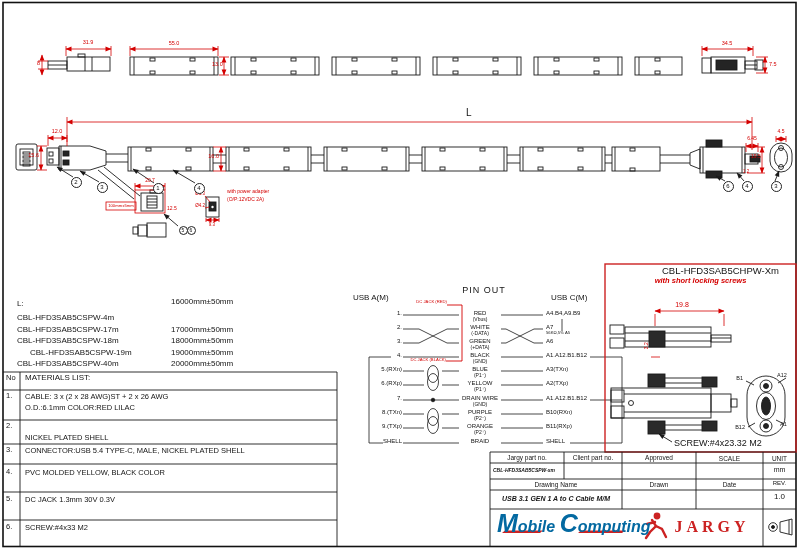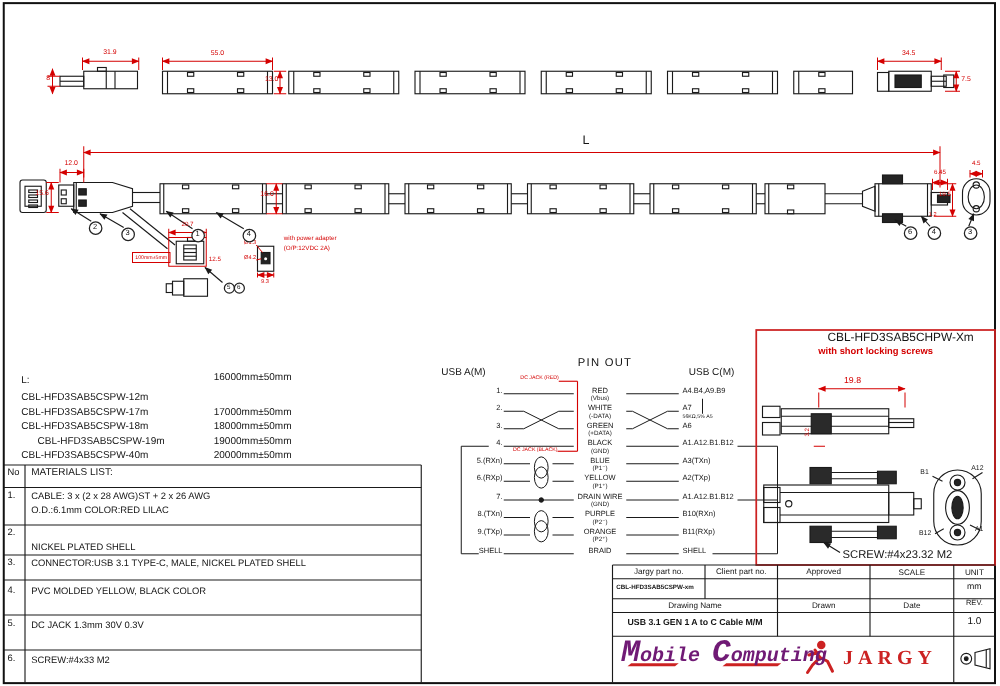--- a/index.html
+++ b/index.html
@@ -2,36 +2,36 @@
 <html><head>
 <meta charset="utf-8">
 <style>
   html,body{margin:0;padding:0;background:#fff;}
   .sheet{position:relative;width:800px;height:549px;background:#fff;overflow:hidden;
          font-family:"Liberation Sans","DejaVu Sans",sans-serif;}
   svg{position:absolute;left:0;top:0;}
   .lbl{position:absolute;color:#141414;white-space:nowrap;line-height:1.12;
        font-family:"Liberation Sans","DejaVu Sans",sans-serif;}
   .r{color:#d40000;}
-  .b{font-weight:bold;}
+  .b{font-weight:bold;font-style:italic;}
   .c{text-align:center;}
   .ra{text-align:right;}
   .f42{font-size:4.2px;} .f45{font-size:4.5px;} .f5{font-size:5px;} .f55{font-size:5.5px;}
   .f6{font-size:6px;} .f65{font-size:6.5px;} .f7{font-size:7px;} .f75{font-size:7.5px;}
   .f8{font-size:8px;} .f9{font-size:9px;} .f95{font-size:9.5px;} .f10{font-size:10px;}
   .co{position:absolute;width:9px;height:9px;border:1px solid #222;border-radius:50%;
       font-size:6px;line-height:9px;text-align:center;color:#111;background:#fff;}
   .cos{position:absolute;width:7px;height:7px;border:0.8px solid #222;border-radius:50%;
       font-size:5px;line-height:7px;text-align:center;color:#111;background:#fff;}
   .rot{transform:rotate(-90deg);transform-origin:center;}
   .pr{left:340px;width:62px;text-align:right;}
   .pw{left:448px;width:64px;text-align:center;}
   .pc{left:546px;}
-  .mc{position:absolute;left:497px;top:511px;font-family:Liberation Mono, monospace;
-      font-style:italic;font-weight:bold;color:#701a75;font-size:16px;line-height:24px;}
+  .mc{position:absolute;left:497px;top:511px;font-family:Liberation Sans, sans-serif;
+      font-style:italic;font-weight:bold;color:#0369a1;font-size:16px;line-height:24px;}
   .mc .big{font-size:25px;}
   .jargy{position:absolute;left:666px;top:518px;width:92px;text-align:center;
       font-family:"Liberation Serif","DejaVu Serif",serif;font-weight:bold;color:#c22;
       font-size:16px;letter-spacing:4px;}
   .ls1{letter-spacing:1px;}
 </style>
 </head>
 <body>
 
 <div class="sheet">
@@ -389,40 +389,40 @@
 <div class="co" style="left:96.5px;top:181.5px">3</div>
 <div class="co" style="left:152.5px;top:182.5px">1</div>
 <div class="co" style="left:193.5px;top:182.5px">4</div>
 <div class="cos" style="left:178.5px;top:225.5px">5</div>
 <div class="cos" style="left:186.5px;top:225.5px">6</div>
 <div class="co" style="left:722.5px;top:180.5px">6</div>
 <div class="co" style="left:741.5px;top:180.5px">4</div>
 <div class="co" style="left:770.5px;top:180.5px">3</div>
 
 <div class="lbl f8" style="left:17px;top:300px">L:</div>
-<div class="lbl f8" style="left:17px;top:314px">CBL-HFD3SAB5CSPW-12m</div>
+<div class="lbl f8" style="left:17px;top:314px">CBL-HFD3SAB5CSPW-4m</div>
 <div class="lbl f8" style="left:171px;top:298px">16000mm±50mm</div>
 <div class="lbl f8" style="left:17px;top:326px">CBL-HFD3SAB5CSPW-17m</div>
 <div class="lbl f8" style="left:171px;top:326px">17000mm±50mm</div>
 <div class="lbl f8" style="left:17px;top:337px">CBL-HFD3SAB5CSPW-18m</div>
 <div class="lbl f8" style="left:171px;top:337px">18000mm±50mm</div>
 <div class="lbl f8" style="left:30px;top:349px">CBL-HFD3SAB5CSPW-19m</div>
 <div class="lbl f8" style="left:171px;top:349px">19000mm±50mm</div>
 <div class="lbl f8" style="left:17px;top:360px">CBL-HFD3SAB5CSPW-40m</div>
 <div class="lbl f8" style="left:171px;top:360px">20000mm±50mm</div>
 
 <div class="lbl f75" style="left:6px;top:374px">No</div>
 <div class="lbl f8" style="left:25px;top:374px">MATERIALS LIST:</div>
 <div class="lbl f75" style="left:6px;top:392px">1.</div>
 <div class="lbl f75" style="left:25px;top:393px">CABLE: 3 x (2 x 28 AWG)ST + 2 x 26 AWG</div>
 <div class="lbl f75" style="left:25px;top:404px">O.D.:6.1mm COLOR:RED LILAC</div>
 <div class="lbl f75" style="left:6px;top:422px">2.</div>
 <div class="lbl f75" style="left:25px;top:434px">NICKEL PLATED SHELL</div>
 <div class="lbl f75" style="left:6px;top:446px">3.</div>
-<div class="lbl f75" style="left:25px;top:447px">CONNECTOR:USB 3.1 TYPE-C, MALE, NICKEL PLATED SHELL</div>
+<div class="lbl f75" style="left:25px;top:447px">CONNECTOR:USB 5.4 TYPE-C, MALE, NICKEL PLATED SHELL</div>
 <div class="lbl f75" style="left:6px;top:468px">4.</div>
 <div class="lbl f75" style="left:25px;top:469px">PVC MOLDED YELLOW, BLACK COLOR</div>
 <div class="lbl f75" style="left:6px;top:495px">5.</div>
 <div class="lbl f75" style="left:25px;top:496px">DC JACK 1.3mm 30V 0.3V</div>
 <div class="lbl f75" style="left:6px;top:523px">6.</div>
 <div class="lbl f75" style="left:25px;top:524px">SCREW:#4x33 M2</div>
 
 <div class="lbl f9 c ls1" style="left:450px;top:285px;width:68px">PIN OUT</div>
 <div class="lbl f8" style="left:353px;top:294px">USB A(M)</div>
 <div class="lbl f8" style="left:551px;top:294px">USB C(M)</div>

